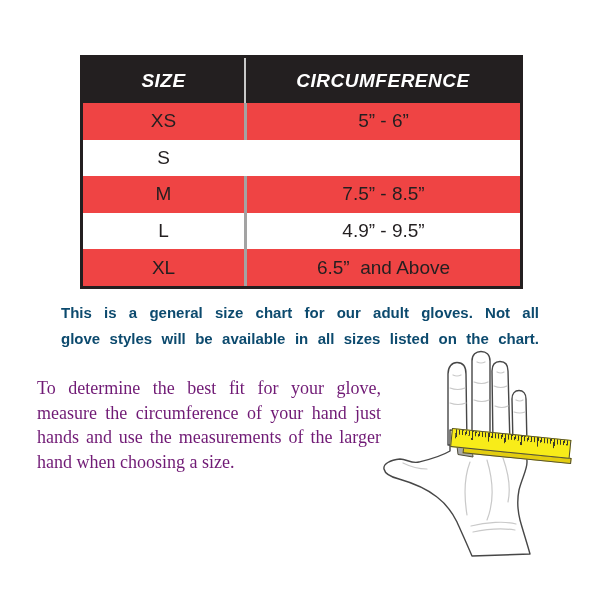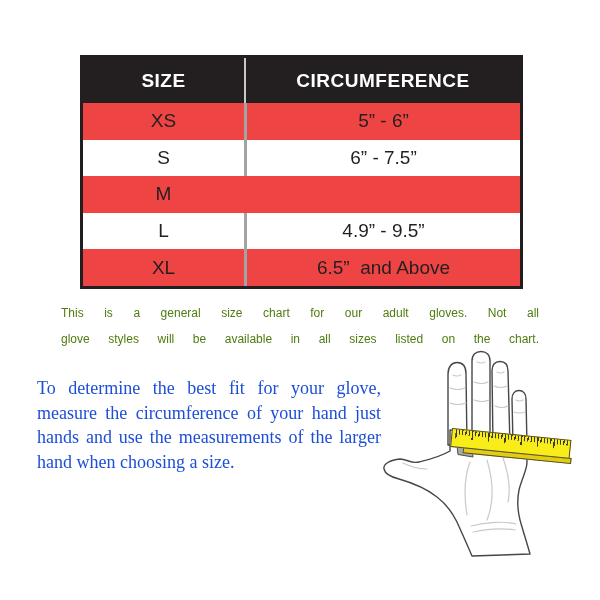--- a/index.html
+++ b/index.html
@@ -4,36 +4,36 @@
 <style>
   html,body{margin:0;padding:0;background:#fff;}
   .page{position:relative;width:600px;height:600px;background:#ffffff;overflow:hidden;
         font-family:"Liberation Sans",sans-serif;color:#231f20;}
 
   
   .size-table{position:absolute;left:80px;top:55px;width:443px;height:234px;
               border:3px solid #231f20;box-sizing:border-box;display:grid;
               grid-template-rows:45px repeat(5,1fr);}
   .t-row{display:grid;grid-template-columns:161px 1fr;}
-  .t-head{background:#231f20;color:#ffffff;}
+  .t-head{background:#231f20;color:#ffffff;font-style:italic;}
   .t-cell{display:flex;align-items:center;justify-content:center;
           font-size:19px;white-space:pre;}
   .t-head .t-cell{font-weight:bold;letter-spacing:.5px;}
   .t-head .t-cell.val{border-left:2px solid #c9c9c9;text-align:right;}
   .t-body .t-cell.val{border-left:3px solid #a3a3a3;}
   .t-body.alt{background:#ef4444;}
 
   
   .intro{position:absolute;left:61px;top:300px;width:478px;
-         font-weight:normal;font-size:12px;line-height:26px;color:#4d7c0f;}
+         font-weight:bold;font-size:15px;line-height:26px;color:#0c4a6e;}
   .jline{text-align:justify;text-align-last:justify;}
 
   
   .measure{position:absolute;left:37px;top:376px;width:344px;
-           font-family:"Liberation Serif",serif;font-size:18px;line-height:24.5px;color:#1d4ed8;}
+           font-family:"Liberation Serif",serif;font-size:18px;line-height:24.5px;color:#701a75;}
   .measure .last{text-align:right;text-align-last:left;}
 
   
   .hand-svg{position:absolute;left:375px;top:350px;width:210px;height:215px;}
 
   .tape{position:absolute;left:452px;top:428px;width:120px;height:26px;
         transform:rotate(5.7deg);transform-origin:0 0;}
   .tape-shade{position:absolute;left:13px;top:18px;width:109px;height:6px;
               background:#e3cd10;border:1.3px solid #4f4c38;box-sizing:border-box;}
   .tape-band{position:absolute;left:0;top:0;width:120px;height:19px;
@@ -52,24 +52,24 @@
     <div class="t-row t-head">
       <div class="t-cell">SIZE</div>
       <div class="t-cell val">CIRCUMFERENCE</div>
     </div>
     <div class="t-row t-body alt">
       <div class="t-cell">XS</div>
       <div class="t-cell val">5” - 6”</div>
     </div>
     <div class="t-row t-body">
       <div class="t-cell">S</div>
-      <div class="t-cell val">6” - 7.5”</div>
     </div>
     <div class="t-row t-body alt">
       <div class="t-cell">M</div>
+      <div class="t-cell val">7.5” - 8.5”</div>
     </div>
     <div class="t-row t-body">
       <div class="t-cell">L</div>
       <div class="t-cell val">4.9” - 9.5”</div>
     </div>
     <div class="t-row t-body alt">
       <div class="t-cell">XL</div>
       <div class="t-cell val">6.5”  and Above</div>
     </div>
   </div>

